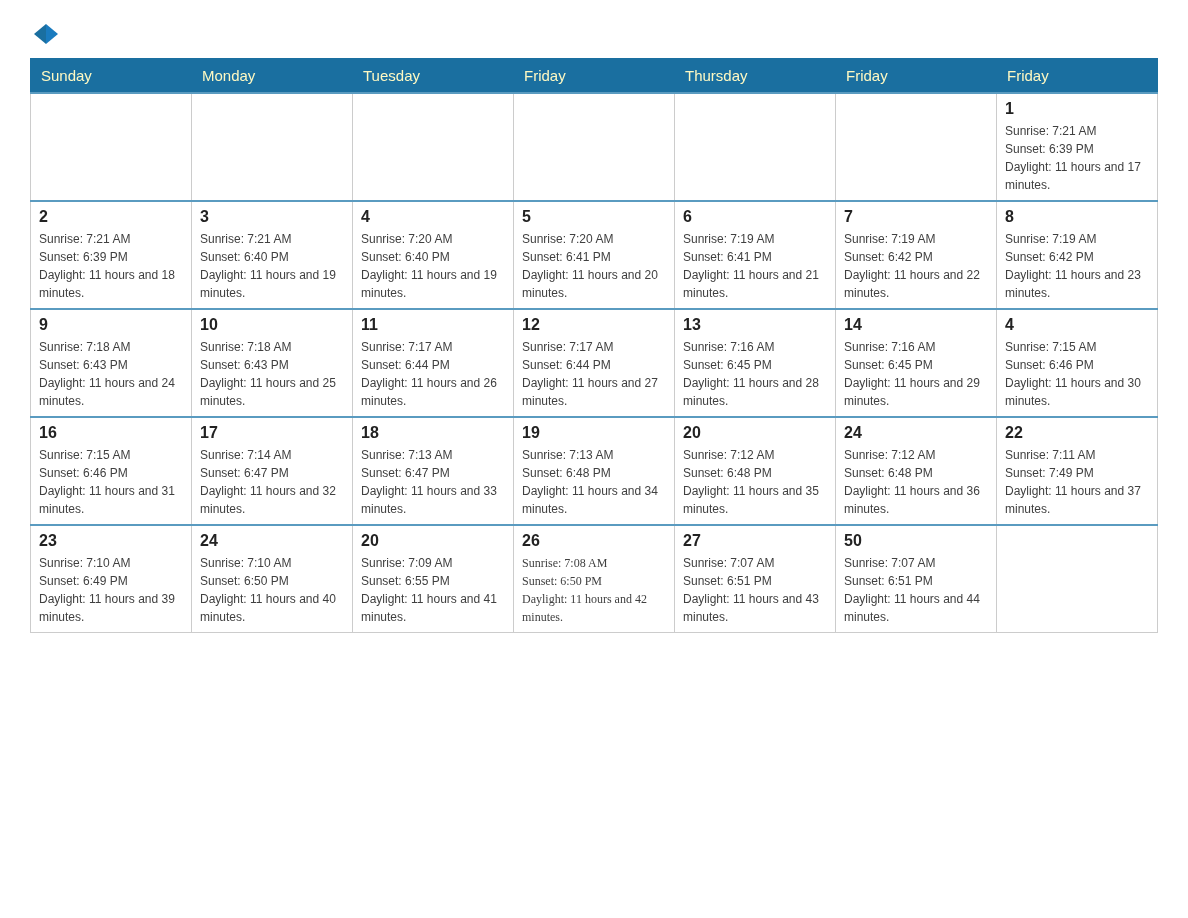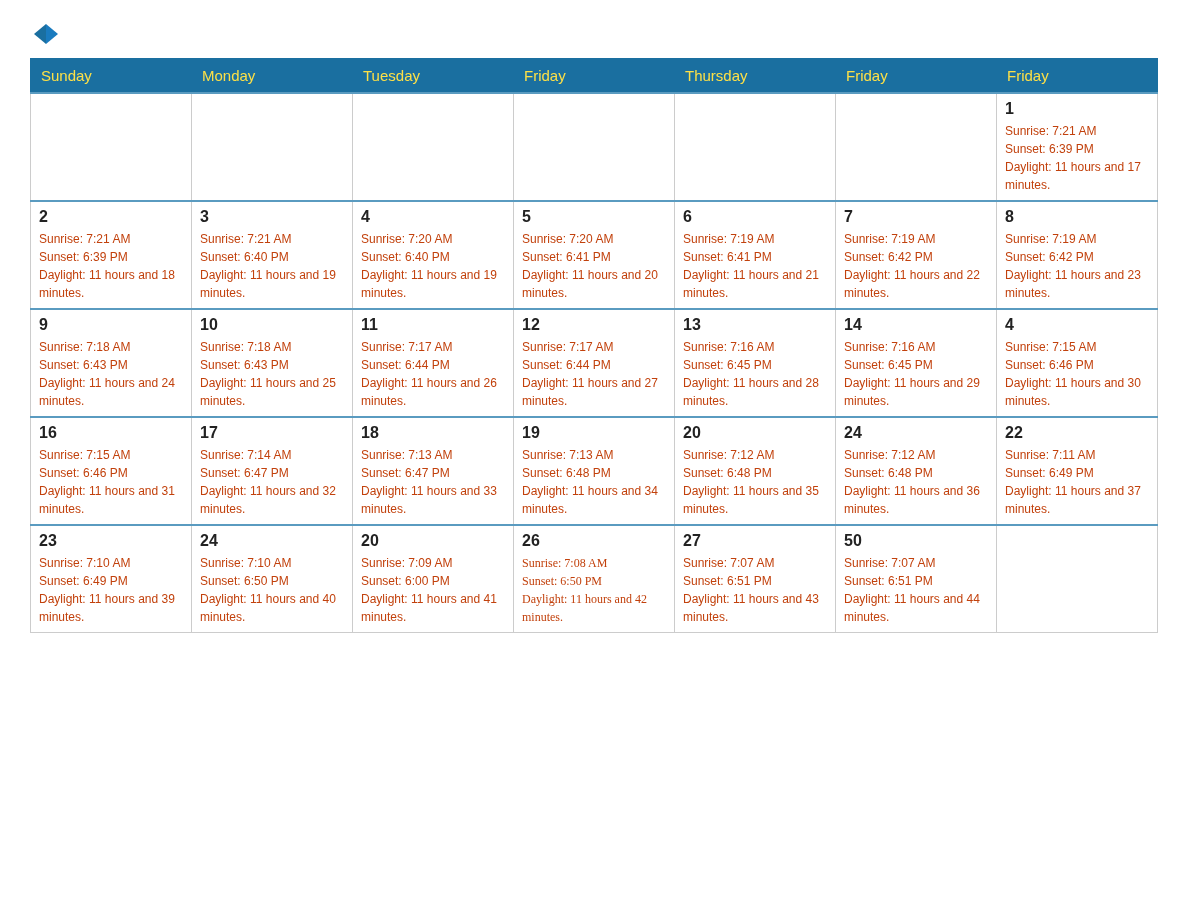--- a/index.html
+++ b/index.html
@@ -40,21 +40,21 @@
       color: #444;
       margin-top: 4px;
     }
     .calendar {
       width: 100%;
       border-collapse: collapse;
       margin-top: 10px;
     }
     .calendar th {
       background: #1a6fa0;
-      color: #fde047;
+      color: #fef9c3;
       padding: 8px 10px;
       font-size: 15px;
       font-weight: normal;
       text-align: left;
       border: 1px solid #1a6fa0;
     }
     .calendar td {
       width: 14.28%;
       vertical-align: top;
       border: 1px solid #ccc;
@@ -67,21 +67,21 @@
     }
     .day-number {
       font-size: 16px;
       font-weight: bold;
       color: #222;
       display: block;
       margin-bottom: 4px;
     }
     .day-info {
       font-size: 12px;
-      color: #c2410c;
+      color: #404040;
       line-height: 1.5;
     }
     .empty-cell {
       background: #f9f9f9;
     }
     .logo-area {
       display: flex;
       flex-direction: column;
       align-items: flex-start;
     }
@@ -265,41 +265,41 @@
         </td>
         <td>
           <span class="day-number">24</span>
           <div class="day-info" style="white-space: pre-line;">Sunrise: 7:12 AM
 Sunset: 6:48 PM
 Daylight: 11 hours and 36 minutes.</div>
         </td>
         <td>
           <span class="day-number">22</span>
           <div class="day-info" style="white-space: pre-line;">Sunrise: 7:11 AM
-Sunset: 6:49 PM
+Sunset: 7:49 PM
 Daylight: 11 hours and 37 minutes.</div>
         </td>
       </tr>
       <tr>
         <td>
           <span class="day-number">23</span>
           <div class="day-info" style="white-space: pre-line;">Sunrise: 7:10 AM
 Sunset: 6:49 PM
 Daylight: 11 hours and 39 minutes.</div>
         </td>
         <td>
           <span class="day-number">24</span>
           <div class="day-info" style="white-space: pre-line;">Sunrise: 7:10 AM
 Sunset: 6:50 PM
 Daylight: 11 hours and 40 minutes.</div>
         </td>
         <td>
           <span class="day-number">20</span>
           <div class="day-info" style="white-space: pre-line;">Sunrise: 7:09 AM
-Sunset: 6:00 PM
+Sunset: 6:55 PM
 Daylight: 11 hours and 41 minutes.</div>
         </td>
         <td>
           <span class="day-number">26</span>
           <div class="day-info" style="white-space: pre-line; font-family: Liberation Serif, serif;">Sunrise: 7:08 AM
 Sunset: 6:50 PM
 Daylight: 11 hours and 42 minutes.</div>
         </td>
         <td>
           <span class="day-number">27</span>

